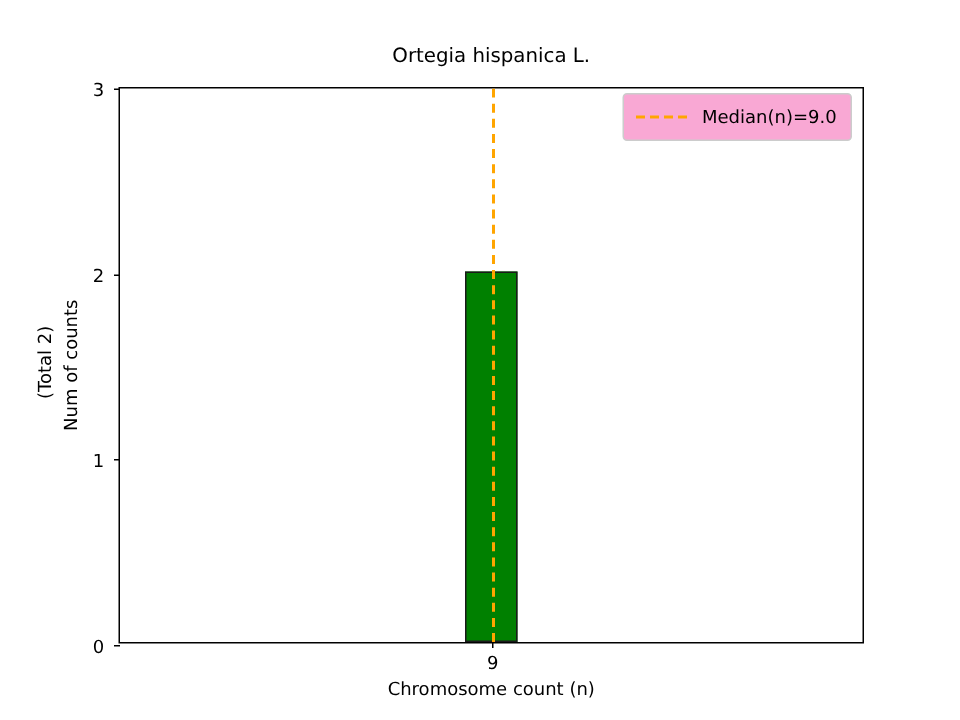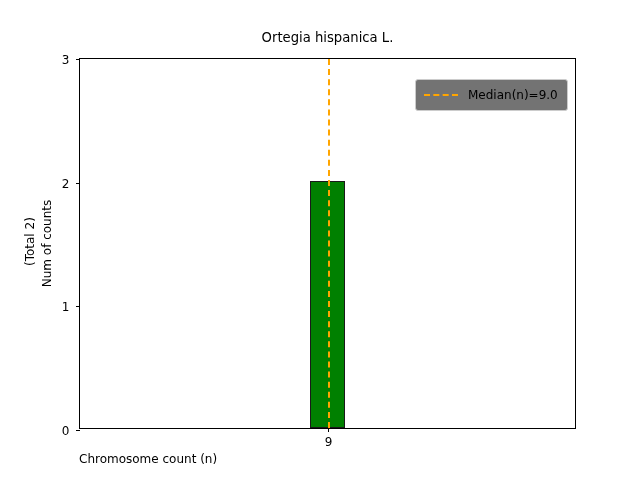--- a/index.html
+++ b/index.html
@@ -111,20 +111,21 @@
     line-height: 16px;
     white-space: nowrap;
   }
 
   
   #xlabel {
     position: absolute;
     left: 79px;
     top: 452px;
     width: 497px;
+    text-align: center;
     font-size: 12px;
     line-height: 15px;
     white-space: nowrap;
   }
   #ylabel {
     position: absolute;
     left: 0px;
     top: 0px;
     width: 371px;
     height: 34px;
@@ -133,23 +134,23 @@
     text-align: center;
     font-size: 12px;
     line-height: 17px;
     white-space: pre;
   }
 
   
   #legend {
     position: absolute;
     left: 415px;
-    top: 79px;
+    top: 62px;
     padding: 6px 9px 6px 8px;
-    background: #737373;
+    background: #f9a8d4;
     border: 0.9px solid #cccccc;
     border-radius: 3px;
     box-sizing: border-box;
   }
   .legend-row {
     display: flex;
     align-items: center;
     justify-content: flex-end;
     height: 18px;
   }

